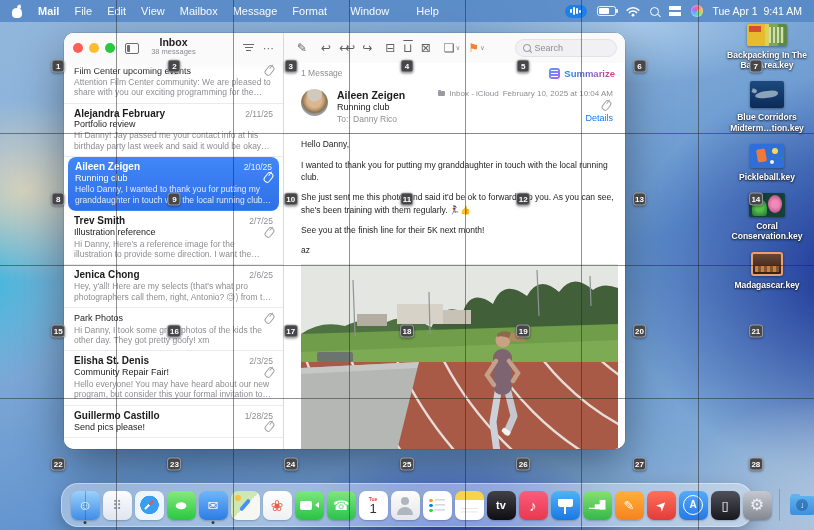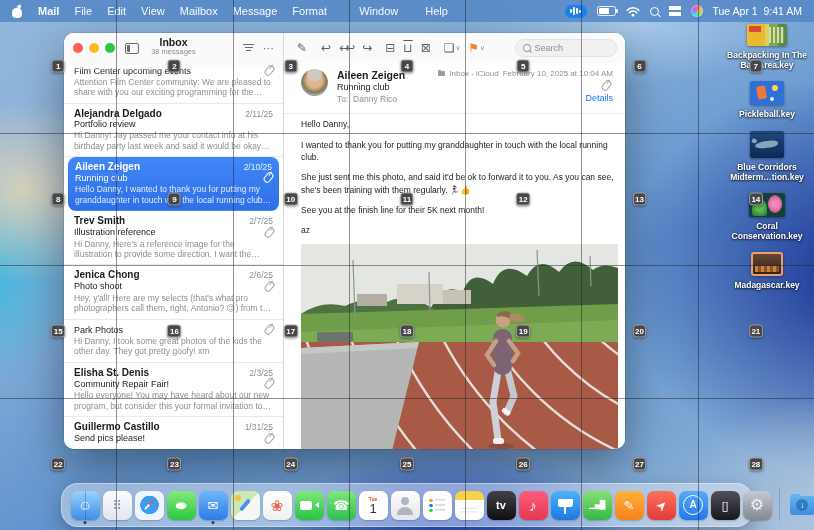--- a/index.html
+++ b/index.html
@@ -225,21 +225,21 @@
 
 <div class="menubar">
   <span class="apple"></span>
   <div id="menu-items">
       <span class="mb-item mb-bold" style="margin-right: 0px;">Mail</span>
       <span class="mb-item" style="margin-right: 0px;">File</span>
       <span class="mb-item" style="margin-right: 0px;">Edit</span>
       <span class="mb-item" style="margin-right: 0px;">View</span>
       <span class="mb-item" style="margin-right: 0px;">Mailbox</span>
       <span class="mb-item" style="margin-right: 0px;">Message</span>
-      <span class="mb-item" style="margin-right: 17px;">Format</span>
+      <span class="mb-item" style="margin-right: 8px;">Format</span>
       <span class="mb-item" style="margin-right: 12px;">Window</span>
       <span class="mb-item" style="margin-right: 0px;">Help</span>
     </div>
   <div class="mb-right">
     <span class="vc-pill">
         <i style="height:4px"></i>
         <i style="height:8px"></i>
         <i style="height:6px"></i>
         <i style="height:3px"></i>
       </span>
@@ -255,26 +255,26 @@
     <span class="clock">Tue Apr 1  9:41 AM</span>
   </div>
 </div>
 
 <div id="desktop-icons">
     <div class="desk-item">
       <div class="thumb th-backpacking"></div>
       <div class="desk-label">Backpacking In The Bay Area.key</div>
     </div>
     <div class="desk-item">
+      <div class="thumb th-blue-corridors"></div>
+      <div class="desk-label">Blue Corridors Midterm…tion.key</div>
+    </div>
+    <div class="desk-item">
       <div class="thumb th-pickleball"></div>
       <div class="desk-label">Pickleball.key</div>
-    </div>
-    <div class="desk-item">
-      <div class="thumb th-blue-corridors"></div>
-      <div class="desk-label">Blue Corridors Midterm…tion.key</div>
     </div>
     <div class="desk-item">
       <div class="thumb th-coral"></div>
       <div class="desk-label">Coral Conservation.key</div>
     </div>
     <div class="desk-item">
       <div class="thumb th-madagascar"></div>
       <div class="desk-label">Madagascar.key</div>
     </div>
   </div>
@@ -301,21 +301,21 @@
     <div class="partial-msg">
       <div class="pm-l">
         <span class="pm-subject">Film Center upcoming events</span>
         <span class="clip"></span>
       </div>
       <div class="msg-preview">Attention Film Center community: We are pleased to share with you our exciting programming for the month ahead. Over the n…</div>
     </div>
     <div class="msg-list" id="msg-list">
         <div class="msg-row">
           <div class="msg-l1">
-            <span class="msg-sender">Alejandra Delgado</span>
+            <span class="msg-sender">Alejandra February</span>
             <span class="msg-date">2/11/25</span>
           </div>
           <div class="msg-l2">
             <span class="msg-subject">Portfolio review</span>
           </div>
           <div class="msg-preview">Hi Danny! Jay passed me your contact info at his birthday party last week and said it would be okay for me to reach out. Thank…</div>
         </div>
         <div class="msg-row selected">
           <div class="msg-l1">
             <span class="msg-sender">Aileen Zeigen</span>
@@ -336,24 +336,20 @@
             <span class="msg-subject">Illustration reference</span>
             <span class="clip"></span>
           </div>
           <div class="msg-preview">Hi Danny, Here's a reference image for the illustration to provide some direction. I want the piece to emulate this pose, and com…</div>
         </div>
         <div class="msg-row">
           <div class="msg-l1">
             <span class="msg-sender">Jenica Chong</span>
             <span class="msg-date">2/6/25</span>
           </div>
-          <div class="msg-l2">
-            <span class="msg-subject">Photo shoot</span>
-            <span class="clip"></span>
-          </div>
           <div class="msg-preview">Hey, y'all! Here are my selects (that's what pro photographers call them, right, Antonio? 😉) from the photos I took over the p…</div>
         </div>
         <div class="msg-row">
           <div class="msg-l2">
             <span class="msg-subject">Park Photos</span>
             <span class="clip"></span>
           </div>
           <div class="msg-preview">Hi Danny, I took some great photos of the kids the other day. They got pretty goofy! xm</div>
         </div>
         <div class="msg-row">
@@ -363,21 +359,21 @@
           </div>
           <div class="msg-l2">
             <span class="msg-subject">Community Repair Fair!</span>
             <span class="clip"></span>
           </div>
           <div class="msg-preview">Hello everyone! You may have heard about our new program, but consider this your formal invitation to join us! Please join us on…</div>
         </div>
         <div class="msg-row">
           <div class="msg-l1">
             <span class="msg-sender">Guillermo Castillo</span>
-            <span class="msg-date">1/31/25</span>
+            <span class="msg-date">1/28/25</span>
           </div>
           <div class="msg-l2">
             <span class="msg-subject">Send pics please!</span>
             <span class="clip"></span>
           </div>
         </div>
       </div>
   </div>
 
   <div class="msg-pane">
@@ -409,20 +405,27 @@
             <span class="tb-chev">∨</span>
           </span>
           <span class="tb-btn ti-flag">
             <span class="tb-glyph">⚑</span>
             <span class="tb-chev">∨</span>
           </span>
         </span>
       <span class="search-field">
         <span class="mag-g"></span>
         <span>Search</span>
+      </span>
+    </div>
+    <div class="subheader">
+      <span class="msg-count">1 Message</span>
+      <span class="summarize">
+        <span class="sum-ic"></span>
+        <span class="sum-label">Summarize</span>
       </span>
     </div>
     <div class="mhdr">
       <span class="avatar"></span>
       <span class="mhdr-mid">
         <div class="mh-name">Aileen Zeigen</div>
         <div class="mh-subj">Running club</div>
         <div class="mh-to"><span>To:</span>&nbsp;&nbsp;<span>Danny Rico</span></div>
       </span>
       <span class="mhdr-right">

